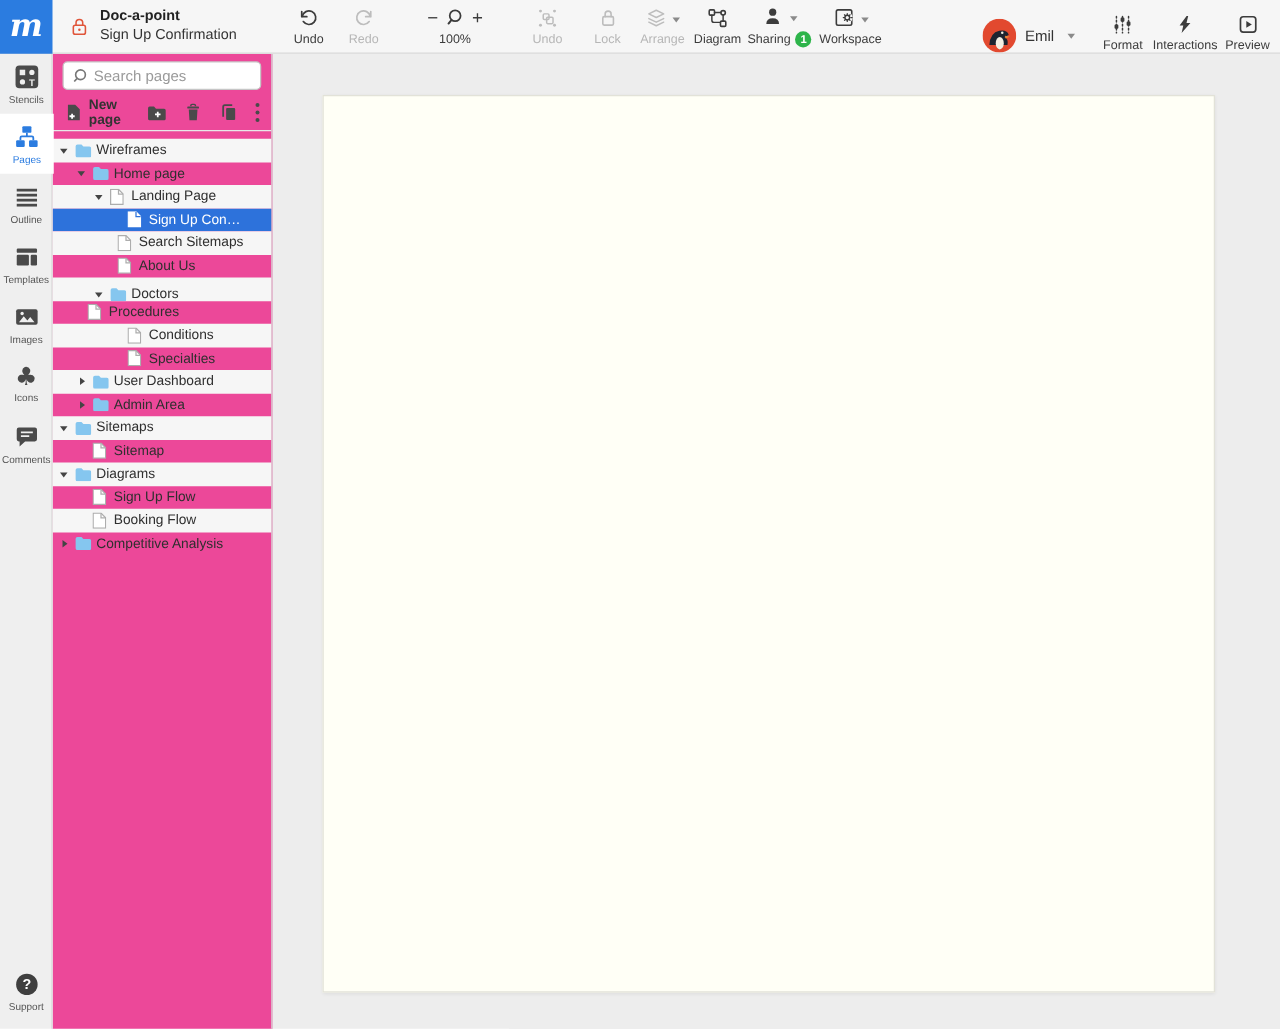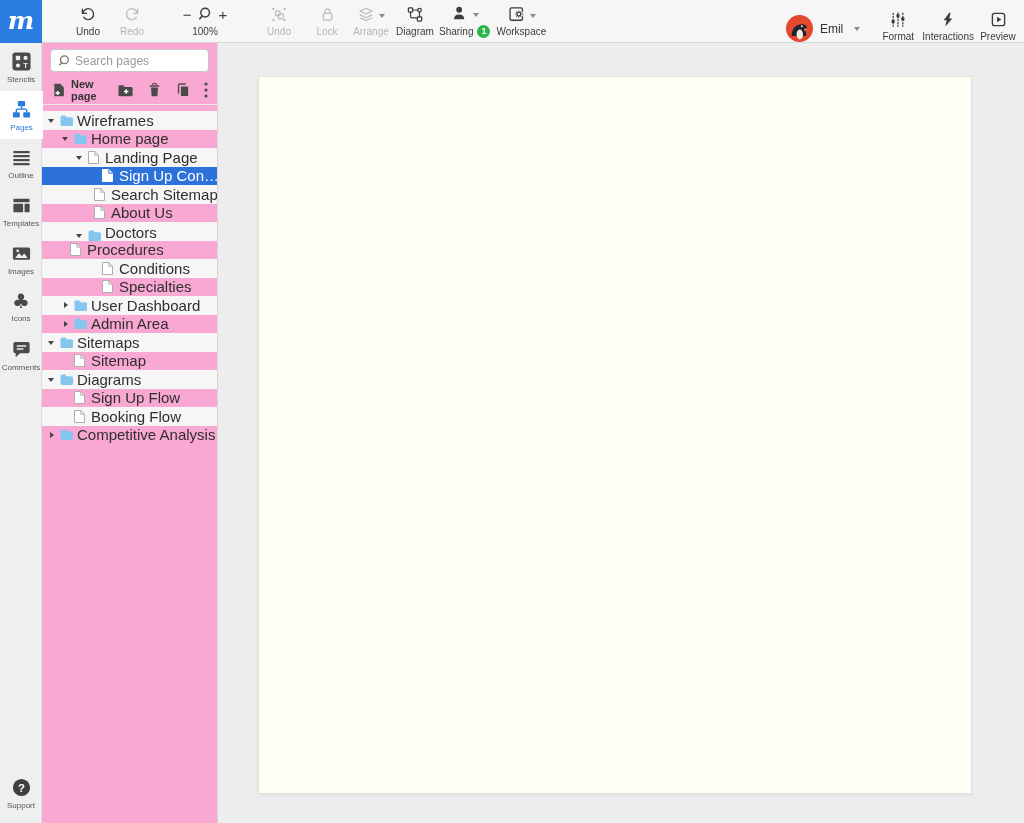--- a/index.html
+++ b/index.html
@@ -36,53 +36,68 @@
 
   
   .rail { position:absolute; left:0; top:43px; bottom:0; width:42px; background:#efefef; border-right:1px solid #dcdcdc; z-index:5; }
   .rail-item { width:42px; height:48px; display:flex; flex-direction:column; align-items:center; justify-content:center; gap:3px; color:#4a4a4a; cursor:pointer; }
   .rail-item .rlabel { font-size:8px; color:#555; }
   .rail-item.active { background:#fff; width:43px; color:#2b7ce0; }
   .rail-item.active .rlabel { color:#2b7ce0; }
   .rail-support { position:absolute; bottom:6px; left:0; }
 
   
-  .panel { position:absolute; left:42px; top:43px; bottom:0; width:176px; background:#f9a8d4; border-right:1px solid #d5d5d5; z-index:4; }
+  .panel { position:absolute; left:42px; top:43px; bottom:0; width:176px; background:#ec4899; border-right:1px solid #d5d5d5; z-index:4; }
   .search-wrap { position:relative; margin:6px 8px 4px 8px; }
   .search-wrap input { width:100%; height:23px; border:1px solid #c6c6c6; border-radius:4px; padding:0 6px 0 24px; font-size:12px; color:#444; outline:none; font-family:inherit; background:#fff; }
   .search-wrap input::placeholder { color:#9a9a9a; }
   .search-ic { position:absolute; left:7px; top:5px; }
 
   .page-toolbar { height:29px; display:flex; align-items:center; padding:0 9px; border-bottom:1px solid #e8e8e8; }
   .newpage-btn { display:flex; align-items:center; gap:5px; font-size:11px; font-weight:bold; color:#333; cursor:pointer; }
   .pt-icons { margin-left:auto; display:flex; align-items:center; gap:13px; }
   .pt-icons > span { cursor:pointer; display:flex; }
 
   .tree { padding-top:6px; }
-  .tree-row { display:flex; align-items:center; height:18.5px; font-size:15px; color:#2f2f2f; cursor:pointer; white-space:nowrap; overflow:hidden; }
+  .tree-row { display:flex; align-items:center; height:18.5px; font-size:11px; color:#2f2f2f; cursor:pointer; white-space:nowrap; overflow:hidden; }
   .tree-row.alt { background:#f6f6f6; }
   .tree-row.selected { background:#2d72db; color:#fff; }
   .arrow { width:12px; display:flex; align-items:center; flex:none; }
   .arrow.exp::before { content:""; border:3.5px solid transparent; border-top:4.5px solid #444; margin-top:4px; }
   .arrow.col::before { content:""; border:3.5px solid transparent; border-left:4.5px solid #444; margin-left:2px; }
   .ticon { width:16px; display:flex; align-items:center; flex:none; }
   .tlabel { margin-left:1px; }
 
   
   .canvas { position:absolute; left:218px; top:43px; right:0; bottom:0; background:#ededed; }
   .artboard { position:absolute; left:40px; top:33px; width:714px; height:718px; background:#fffff6; border:1px solid #e2e2d8; box-shadow:0 1px 3px rgba(0,0,0,0.07); }
 </style>
 </head>
 <body>
 
 <div class="topbar">
   <div class="logo">
       <span>m</span>
     </div>
 
+  <div class="doc-info">
+    <span>
+      <svg width="15" height="17" viewBox="0 0 18 19">
+          <g stroke="#e0553a" fill="none" stroke-width="1.5">
+            <rect x="3.2" y="8" width="11.6" height="8.6" rx="1.8"></rect>
+            <path d="M5.8 8 V5.6 a3.2 3.2 0 0 1 6.4 0 V8"></path>
+          </g>
+          <circle cx="9" cy="12.2" r="1.2" fill="#e0553a"></circle>
+        </svg>
+    </span>
+    <div class="doc-titles">
+      <span class="doc-title">Doc-a-point</span>
+      <span class="doc-sub">Sign Up Confirmation</span>
+    </div>
+  </div>
 
   <div class="tb-center">
     <div class="tbtn" style="margin-left:24px">
       <span class="icn">
         <svg width="18" height="17" viewBox="0 0 20 20">
             <path class="stroke-i" d="M3.4 3.8 V8.6 H8.2"></path>
             <path class="stroke-i" d="M3.9 8.4 a6.4 6.4 0 1 1 1 4.8"></path>
           </svg>
       </span>
       <span class="lbl">Undo</span>

